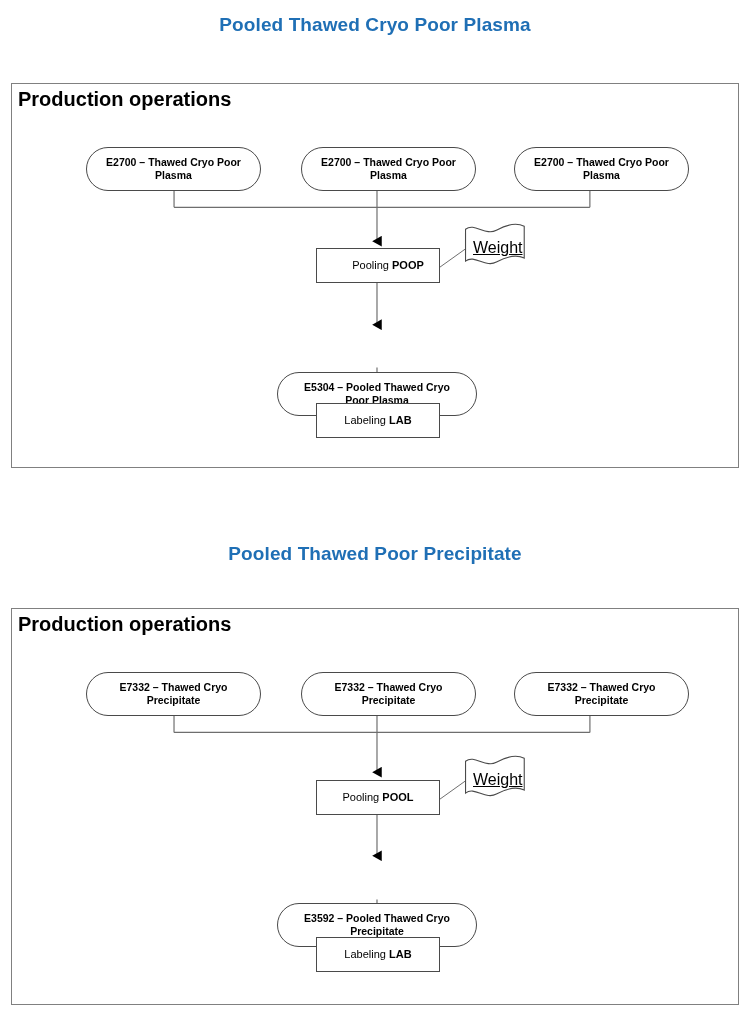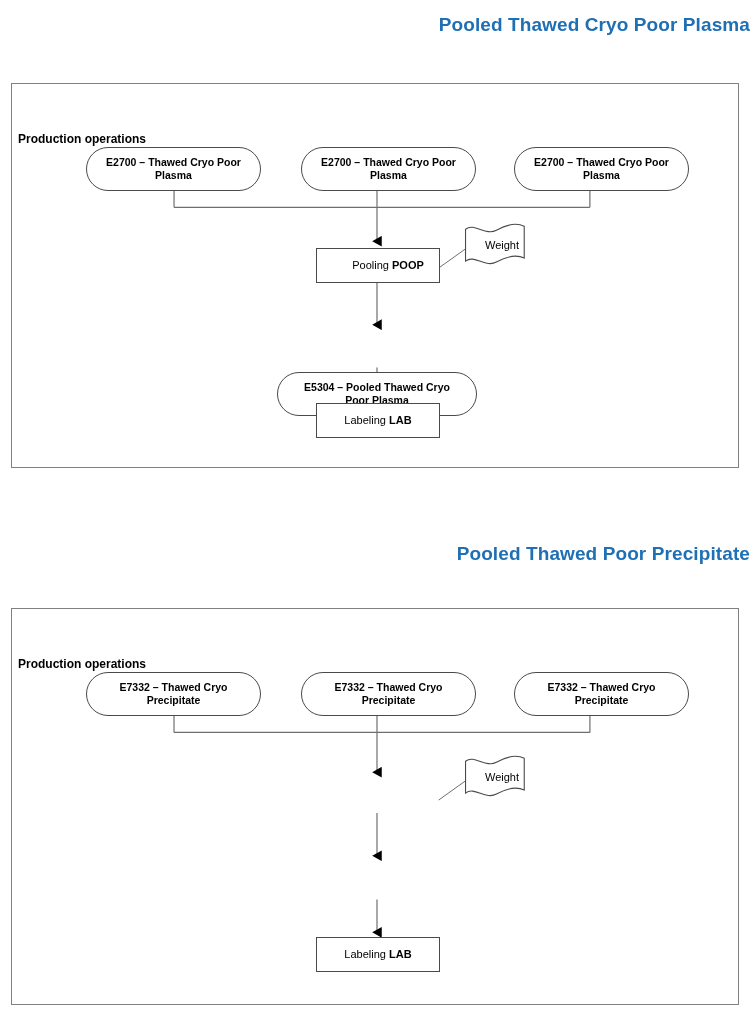--- a/index.html
+++ b/index.html
@@ -13,21 +13,21 @@
     position: relative;
     font-family: "Liberation Sans", sans-serif;
     color: #000000;
     overflow: hidden;
   }
 
   .diagram-title {
     position: absolute;
     left: 0;
     width: 750px;
-    text-align: right;
+    text-align: center;
     color: #1F6FB5;
     font-weight: bold;
     font-size: 19px;
     letter-spacing: 0.1px;
     font-family: "Liberation Sans", sans-serif;
   }
   #title-1 { top: 14px; }
   #title-2 { top: 543px; }
 
   .pool-container {
@@ -38,25 +38,24 @@
     background: #ffffff;
     box-sizing: border-box;
   }
   #container-1 { top: 83px; height: 385px; }
   #container-2 { top: 608px; height: 397px; }
 
   .container-heading {
     position: absolute;
     left: 6px;
     top: 4px;
-    font-size: 12px;
+    font-size: 20px;
     font-weight: bold;
     color: #000000;
     font-family: "Liberation Sans", sans-serif;
-    margin-top: 44px;
   }
 
   .flow-svg {
     position: absolute;
     left: 0;
     top: 0;
     width: 726px;
     height: 100%;
     pointer-events: none;
   }
@@ -100,24 +99,25 @@
     font-size: 11px;
     font-weight: normal;
     height: 35px;
     width: 124px;
   }
 
   .node-process b { font-weight: bold; }
 
   .annot-label {
     position: absolute;
-    font-size: 11px;
+    font-size: 16px;
     color: #000000;
-    text-align: right;
+    text-align: center;
     width: 46px;
+    text-decoration: underline;
   }
 </style>
 </head>
 <body>
 
 <div id="title-1" class="diagram-title">Pooled Thawed Cryo Poor Plasma</div>
 
 <div id="container-1" class="pool-container">
 
   <div class="container-heading">Production operations</div>
@@ -201,22 +201,28 @@
   <div class="node node-source" style="left:74px; top:63px;">
     <span>E7332 – Thawed Cryo Precipitate</span>
   </div>
   <div class="node node-source" style="left:289px; top:63px;">
     <span>E7332 – Thawed Cryo Precipitate</span>
   </div>
   <div class="node node-source" style="left:502px; top:63px;">
     <span>E7332 – Thawed Cryo Precipitate</span>
   </div>
 
+  <div class="node node-process" style="left:304px; top:171px;">
+    <span><span>Pooling </span><b>POOL</b></span>
+  </div>
 
   <div class="annot-label" style="left:461px; top:162px;">
     <span>Weight</span>
   </div>
 
+  <div class="node node-product" style="left:265px; top:246px;">
+    <span>E3592 – Pooled Thawed Cryo Precipitate</span>
+  </div>
 
   <div class="node node-process" style="left:304px; top:328px;">
     <span><span>Labeling </span><b>LAB</b></span>
   </div>
 </div>
 
 </body></html>

